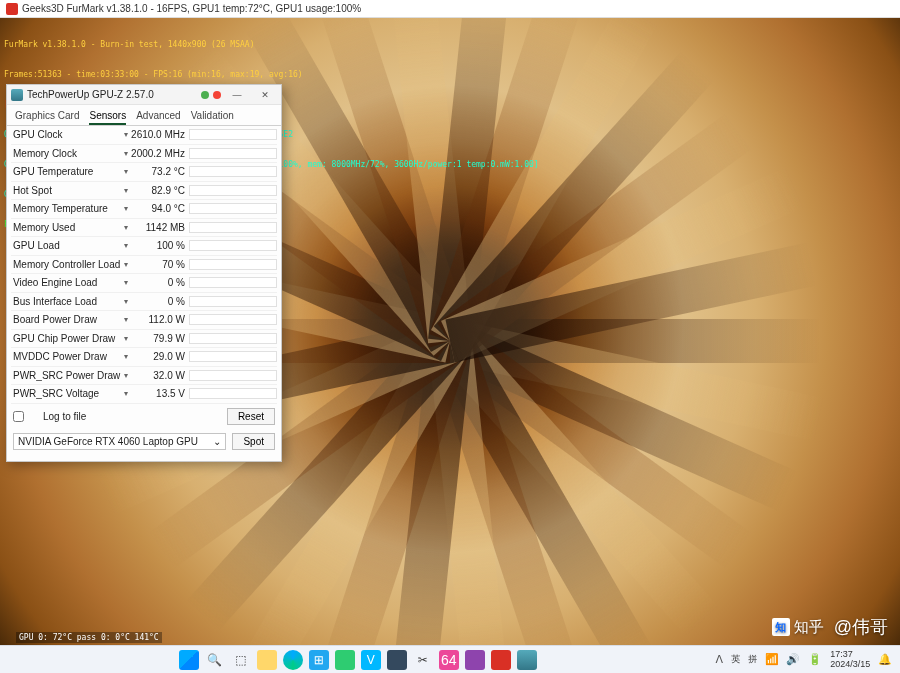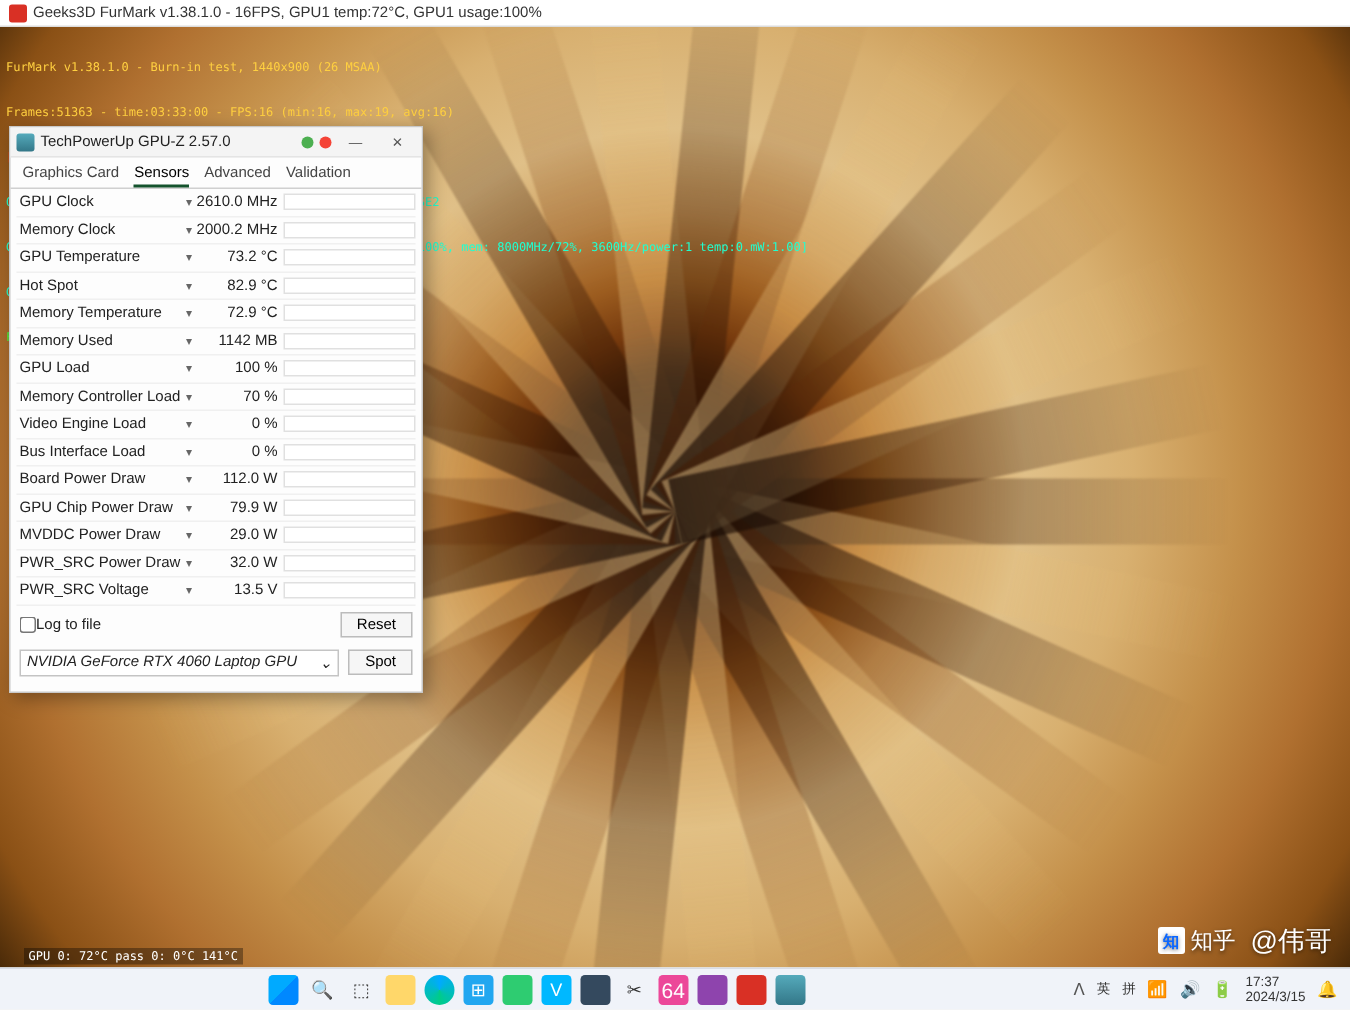--- a/index.html
+++ b/index.html
@@ -85,31 +85,31 @@
 .sensors { padding: 0 4px; }
 .row {
   display: flex; align-items: center; height: 18.5px;
   border-bottom: 1px solid #f0f0f0;
 }
 .row .lbl { width: 110px; padding-left: 2px; }
 .row .caret { width: 10px; text-align: center; color: #666; font-size: 8px; }
 .row .val { width: 58px; text-align: right; padding-right: 4px; font-size: 10px; }
 .row .bar-wrap { flex: 1; height: 11px; background: #fff; border: 1px solid #e0e0e0; }
 .row .bar { height: 100%; background: #ff0000; }
-.footer1 { display: flex; align-items: center; padding: 4px 6px; gap: 0; }
+.footer1 { display: flex; align-items: center; padding: 4px 6px; gap: 19px; }
 .footer1 input[type=checkbox] { width: 11px; height: 11px; }
 .footer1 .spacer { flex: 1; }
 .btn {
   border: 1px solid #bcbcbc; background: #f6f6f6;
   padding: 2px 10px; font-size: 10px; cursor: pointer;
 }
 .footer2 { display: flex; align-items: center; padding: 4px 6px; gap: 6px; }
 .gpu-select {
   flex: 1; border: 1px solid #c4c4c4; background: #fff;
-  padding: 2px 4px; font-size: 10px; display: flex; justify-content: space-between; align-items: center; font-style: italic;
+  padding: 2px 4px; font-size: 10px; display: flex; justify-content: space-between; align-items: center;
 }
 
 .taskbar {
   position: absolute; bottom: 0; left: 0; right: 0; height: 28px;
   background: #f0f3f9; border-top: 1px solid #d8dde6;
   display: flex; align-items: center; font-size: 10px; color: #333;
 }
 .tb-center { flex: 1; display: flex; justify-content: center; gap: 6px; }
 .tb-icon { width: 20px; height: 20px; border-radius: 3px; display: inline-flex; align-items: center; justify-content: center; font-size: 12px; cursor: pointer; }
 .tb-right { display: flex; align-items: center; gap: 8px; padding-right: 8px; font-size: 9px; }
@@ -215,21 +215,21 @@
       </div>
       <div class="row">
         <span class="lbl">Hot Spot</span>
         <span class="caret">▾</span>
         <span class="val">82.9 °C</span>
         <span class="bar-wrap"><span class="bar" style="width:75%"></span></span>
       </div>
       <div class="row">
         <span class="lbl">Memory Temperature</span>
         <span class="caret">▾</span>
-        <span class="val">72.9 °C</span>
+        <span class="val">94.0 °C</span>
         <span class="bar-wrap"><span class="bar" style="width:88%"></span></span>
       </div>
       <div class="row">
         <span class="lbl">Memory Used</span>
         <span class="caret">▾</span>
         <span class="val">1142 MB</span>
         <span class="bar-wrap"><span class="bar" style="width:10%"></span></span>
       </div>
       <div class="row">
         <span class="lbl">GPU Load</span>

